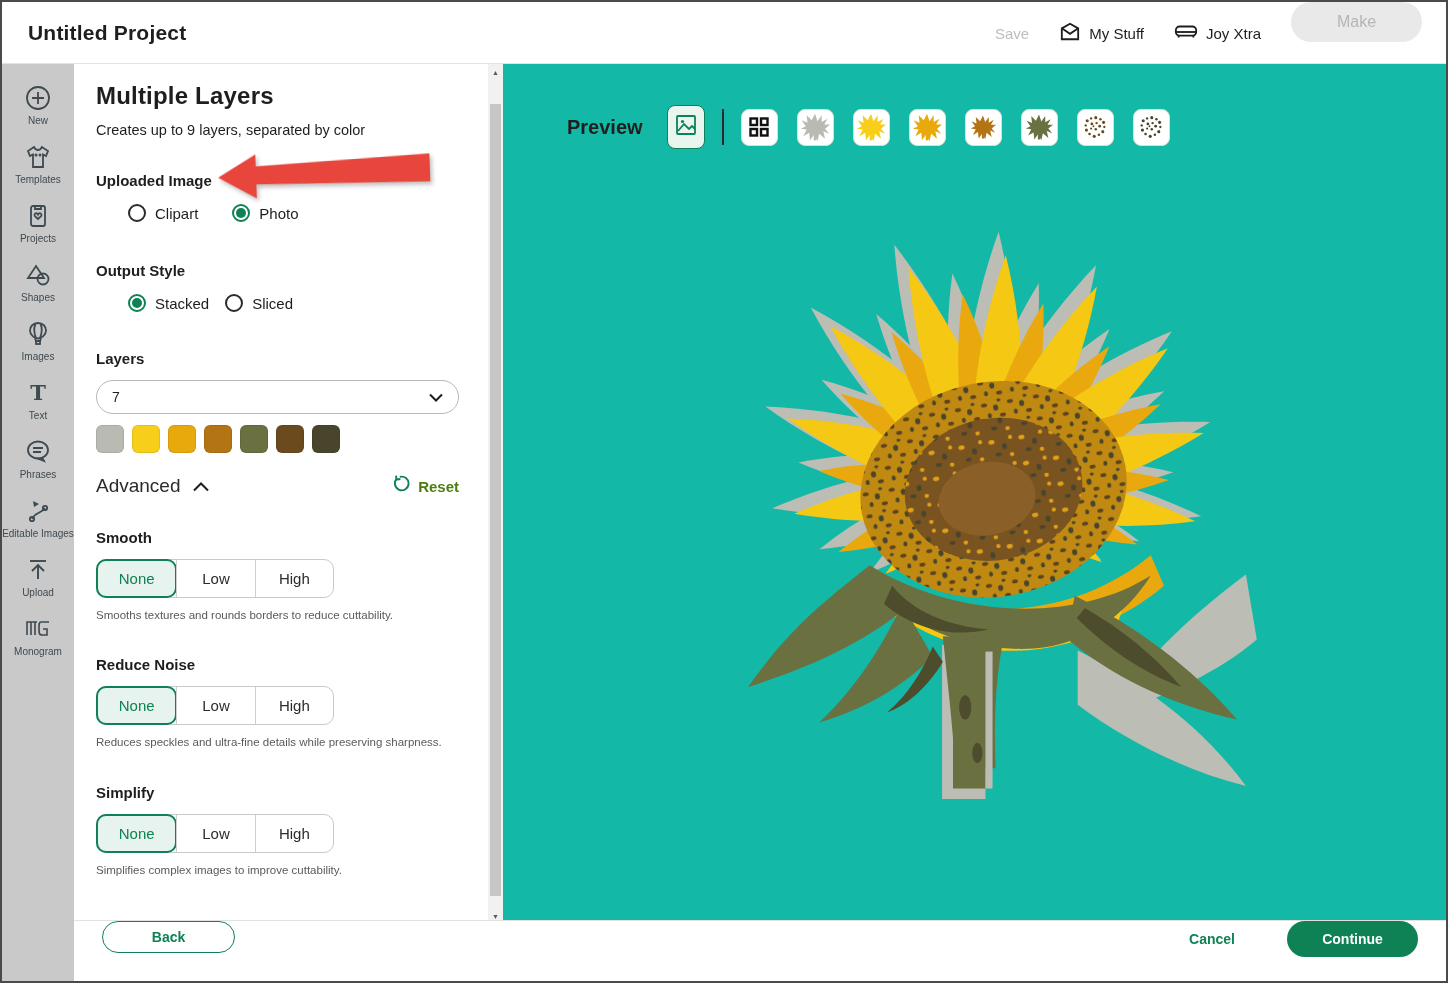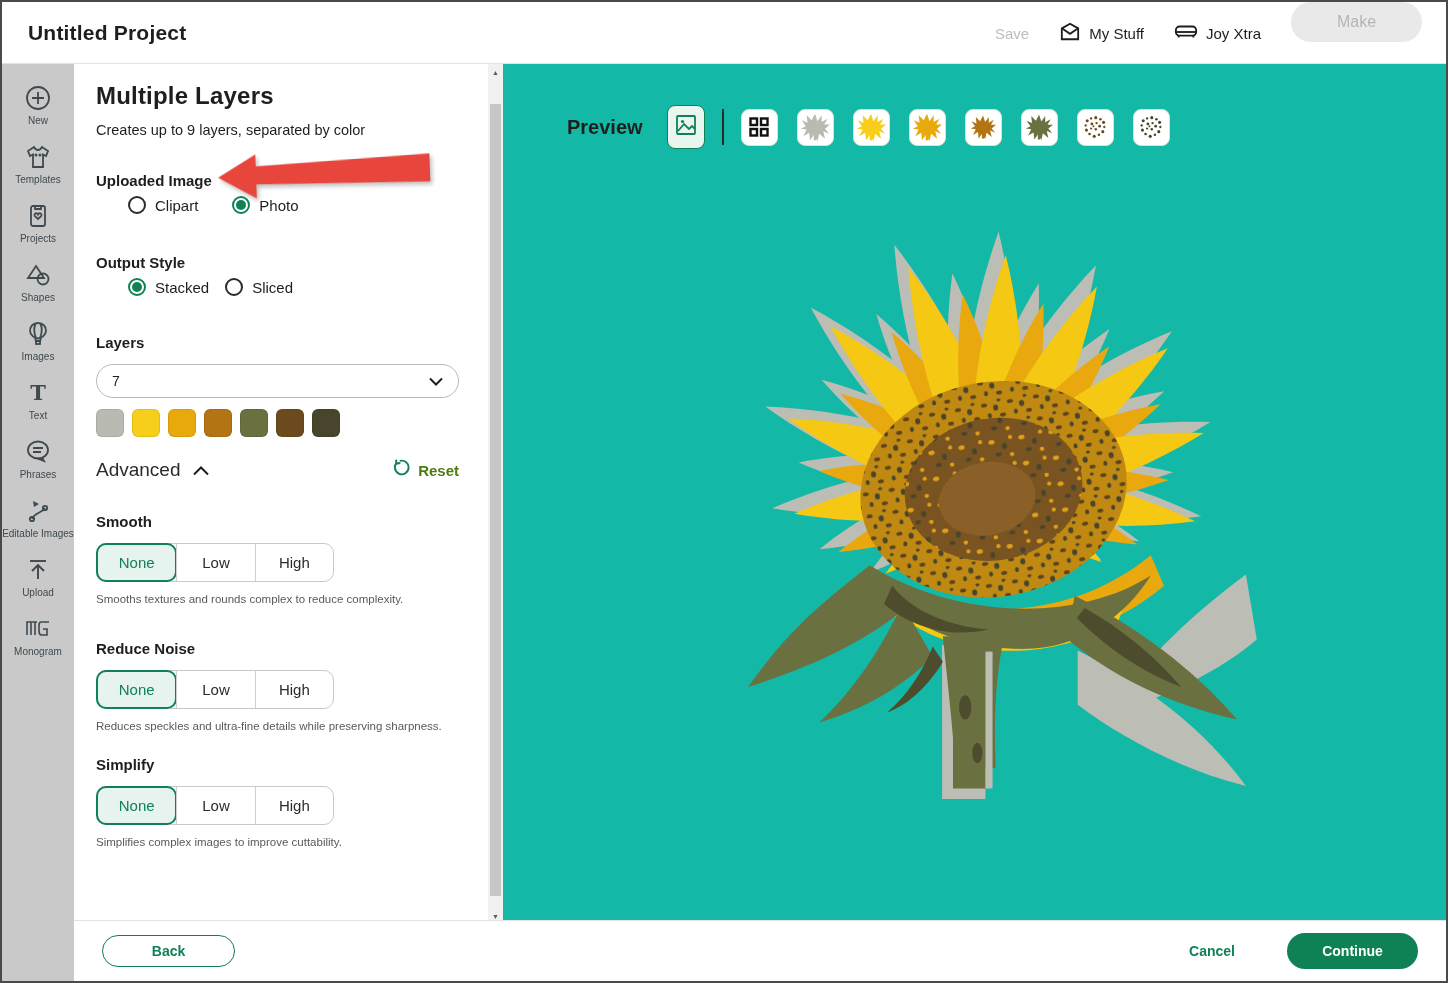--- a/index.html
+++ b/index.html
@@ -20,21 +20,21 @@
   .side-item { width:72px; display:flex; flex-direction:column; align-items:center; gap:3px; padding:8px 0 9px 0; color:#3e4950; cursor:pointer; }
   .side-item svg { display:block; }
   .side-label { font-size:10px; line-height:11px; text-align:center; color:#3e4950; }
 
   
   .panel { position:absolute; left:72px; top:62px; width:414px; height:860px; background:#fff; padding:18px 28px 0 22px; overflow:hidden; }
   .panel h1 { font-size:24px; font-weight:bold; letter-spacing:.2px; }
   .panel-sub { font-size:14.5px; margin-top:12px; }
   .field-label { font-size:15px; font-weight:bold; }
   .mt-xl { margin-top:34px; }
-  .radio-row { display:flex; align-items:center; gap:34px; margin-top:7px;padding-left:32px; }
+  .radio-row { display:flex; align-items:center; gap:34px; margin-top:15px;padding-left:32px; }
   .radio { display:flex; align-items:center; gap:9px; font-size:15px; cursor:pointer; }
   .rdot { width:18px; height:18px; border-radius:50%; border:2px solid #2b2b2b; background:#fff; position:relative; flex:0 0 auto; }
   .radio.checked .rdot { border-color:#0e8254; }
   .radio.checked .rdot::after { content:""; position:absolute; left:2px; top:2px; width:10px; height:10px; border-radius:50%; background:#0e8254; }
   .desc { font-size:11.5px; line-height:16px; color:#5a5a5a; margin-top:9px; max-width:352px; }
   .select { margin-top:13px; width:363px; height:34px; border:1px solid #b9b9b9; border-radius:17px; display:flex; align-items:center; justify-content:space-between; padding:0 15px; font-size:14px; cursor:pointer; background:#fff; }
   .swatches { display:flex; gap:8px; margin-top:11px; }
   .swatch { width:28px; height:28px; border-radius:6px; border:1px solid rgba(0,0,0,.08); }
   .adv-row { display:flex; align-items:center; justify-content:space-between; margin-top:22px; width:363px; }
   .adv-left { display:flex; align-items:center; gap:12px; font-size:19px; color:#2b2b2b; cursor:pointer; }
@@ -57,21 +57,21 @@
   .preview-bar { position:absolute; left:64px; top:41px; display:flex; align-items:center; }
   .preview-title { font-size:20px; font-weight:bold; margin-right:24px; }
   .view-btn { width:38px; height:44px; border:1.5px solid #0e8254; background:#e9f5ef; border-radius:8px; display:flex; align-items:center; justify-content:center; cursor:pointer; }
   .bar-divider { width:2px; height:36px; background:#2b2b2b; margin:0 17px; }
   .thumbs { display:flex; gap:19px; }
   .thumb-btn { width:37px; height:37px; border:1px solid #ddd; border-radius:8px; background:#fff; display:flex; align-items:center; justify-content:center; cursor:pointer; }
   .thumb-btn svg { display:block; }
   .sunflower { position:absolute; left:95px; top:75px; width:710px; height:660px; }
 
   
-  .footer { position:absolute; left:72px; bottom:0; width:1372px; height:61px; background:#fff; border-top:1px solid #e2e2e2; display:flex; align-items:center; }
+  .footer { position:absolute; left:72px; bottom:0; width:1372px; height:61px; background:#fff; border-top:1px solid #e2e2e2; display:flex; align-items:flex-start; }
   .back-btn { margin-left:28px; width:133px; height:32px; border:1.5px solid #0e8254; border-radius:16px; background:#fff; color:#0e8254; font-size:14px; font-weight:bold; font-family:inherit; cursor:pointer; }
   .footer-right { position:absolute; right:28px; display:flex; align-items:center; gap:52px; }
   .cancel-link { color:#0e8254; font-size:14px; font-weight:bold; cursor:pointer; }
   .continue-btn { width:131px; height:36px; border:none; border-radius:18px; background:#0e8254; color:#fff; font-size:14px; font-weight:bold; font-family:inherit; cursor:pointer; }
 </style>
 </head>
 <body>
 
 <div class="frame">
 
@@ -265,31 +265,31 @@
         <span>Reset</span>
       </span>
     </div>
 
     <div class="section-label" style="margin-top:32px">Smooth</div>
     <div class="seg">
       <button class="sel">None</button>
       <button>Low</button>
       <button>High</button>
     </div>
-    <div class="desc">Smooths textures and rounds complex to reduce complexity.</div>
+    <div class="desc">Smooths textures and rounds borders to reduce cuttability.</div>
 
     <div class="section-label" style="margin-top:33px">Reduce Noise</div>
     <div class="seg">
       <button class="sel">None</button>
       <button>Low</button>
       <button>High</button>
     </div>
     <div class="desc">Reduces speckles and ultra-fine details while preserving sharpness.</div>
 
-    <div class="section-label" style="margin-top:22px">Simplify</div>
+    <div class="section-label" style="margin-top:34px">Simplify</div>
     <div class="seg">
       <button class="sel">None</button>
       <button>Low</button>
       <button>High</button>
     </div>
     <div class="desc">Simplifies complex images to improve cuttability.</div>
   </div>
 
   <div class="vscroll">
     <span class="arr" style="top:0">▲</span>

